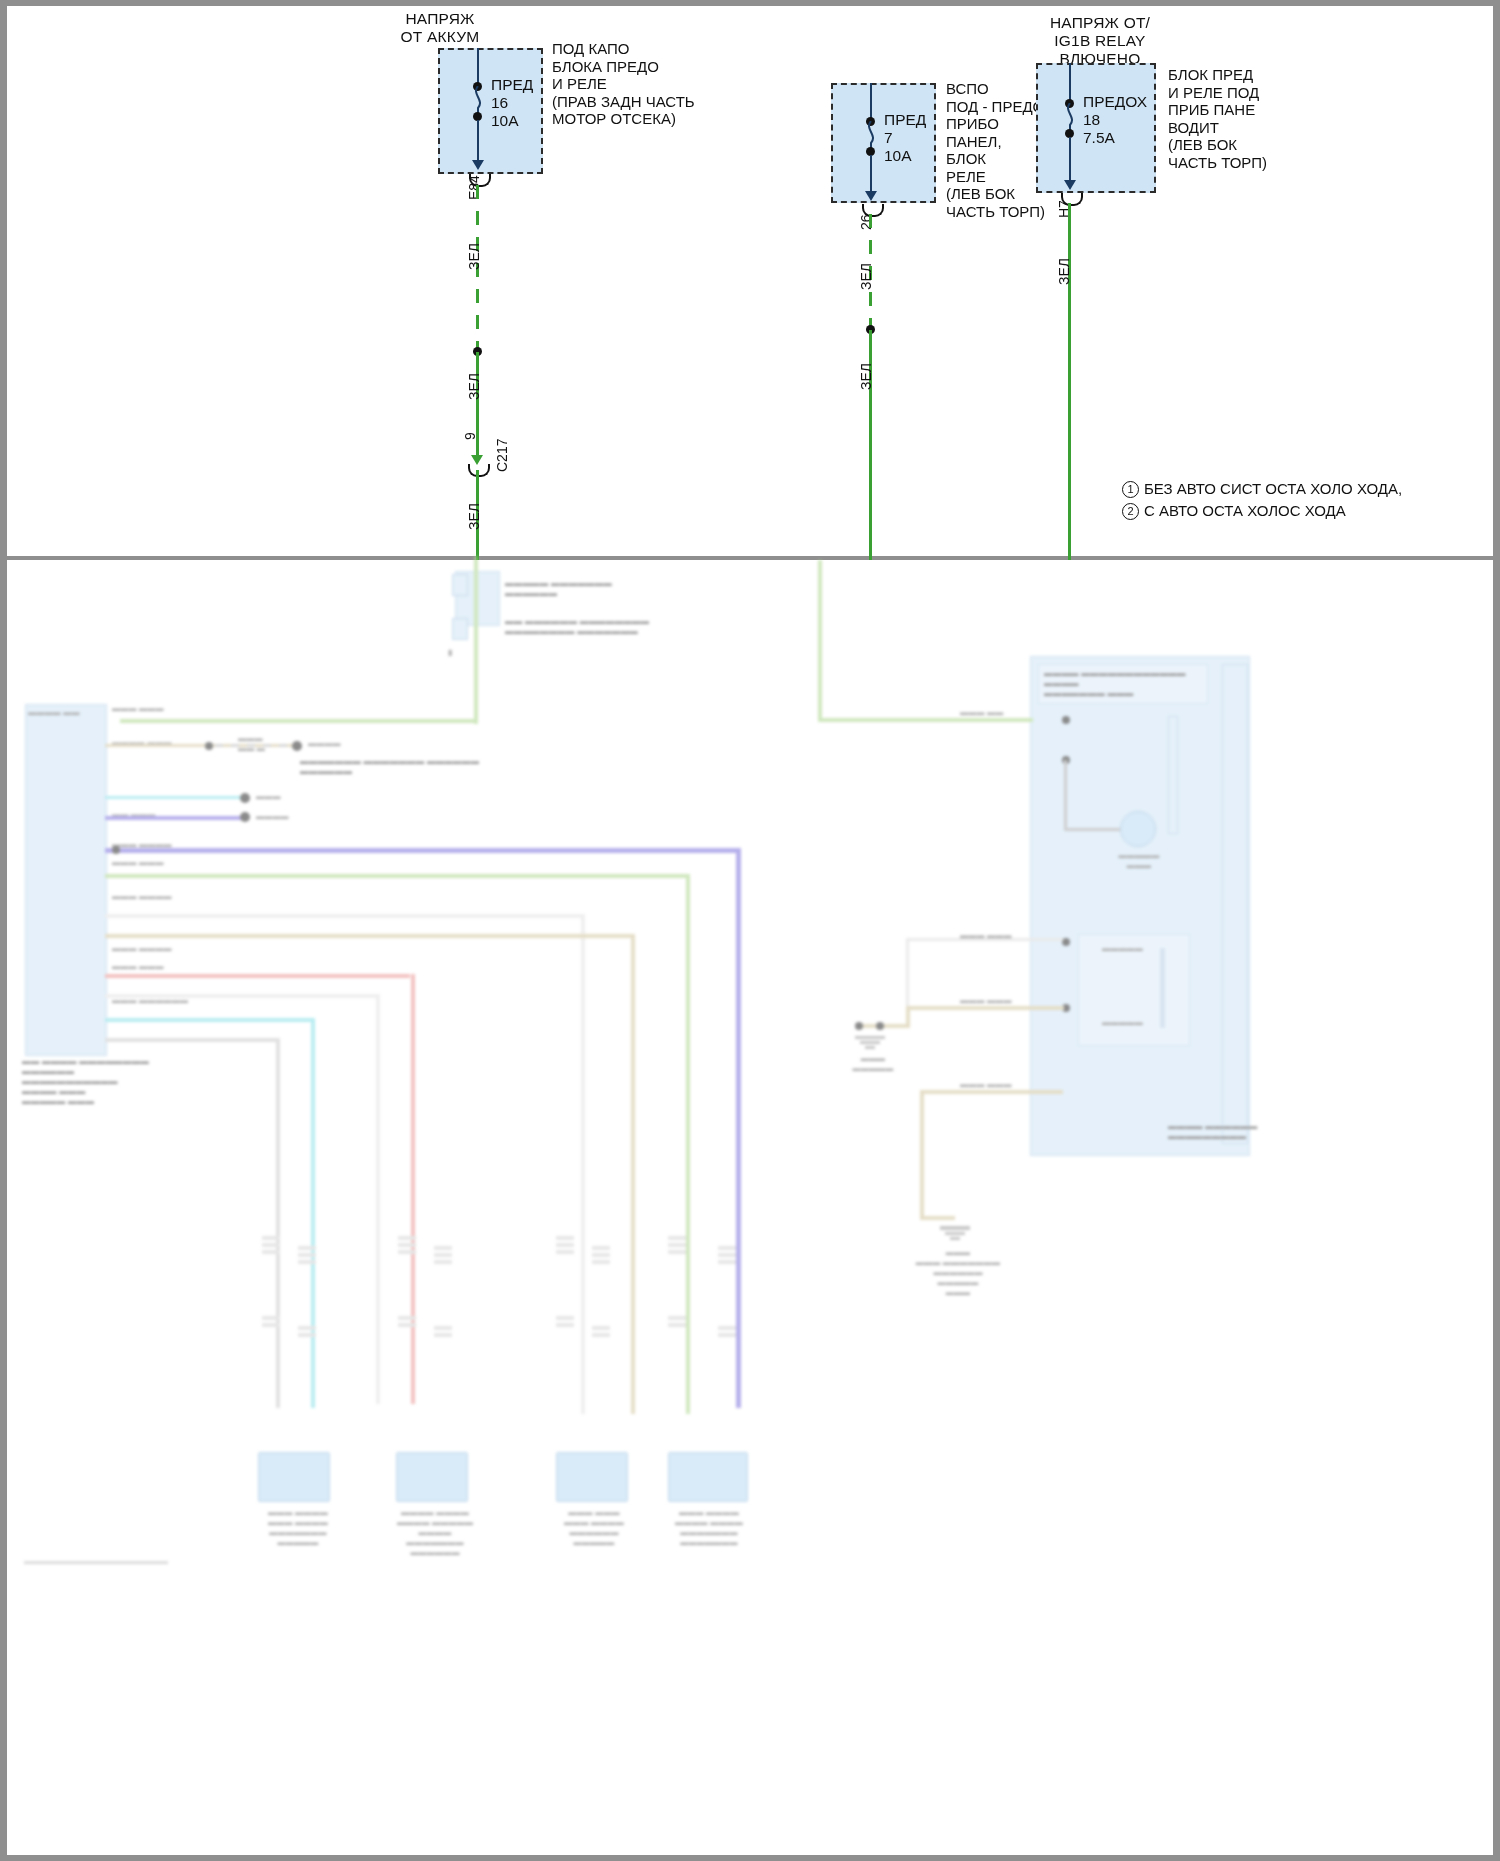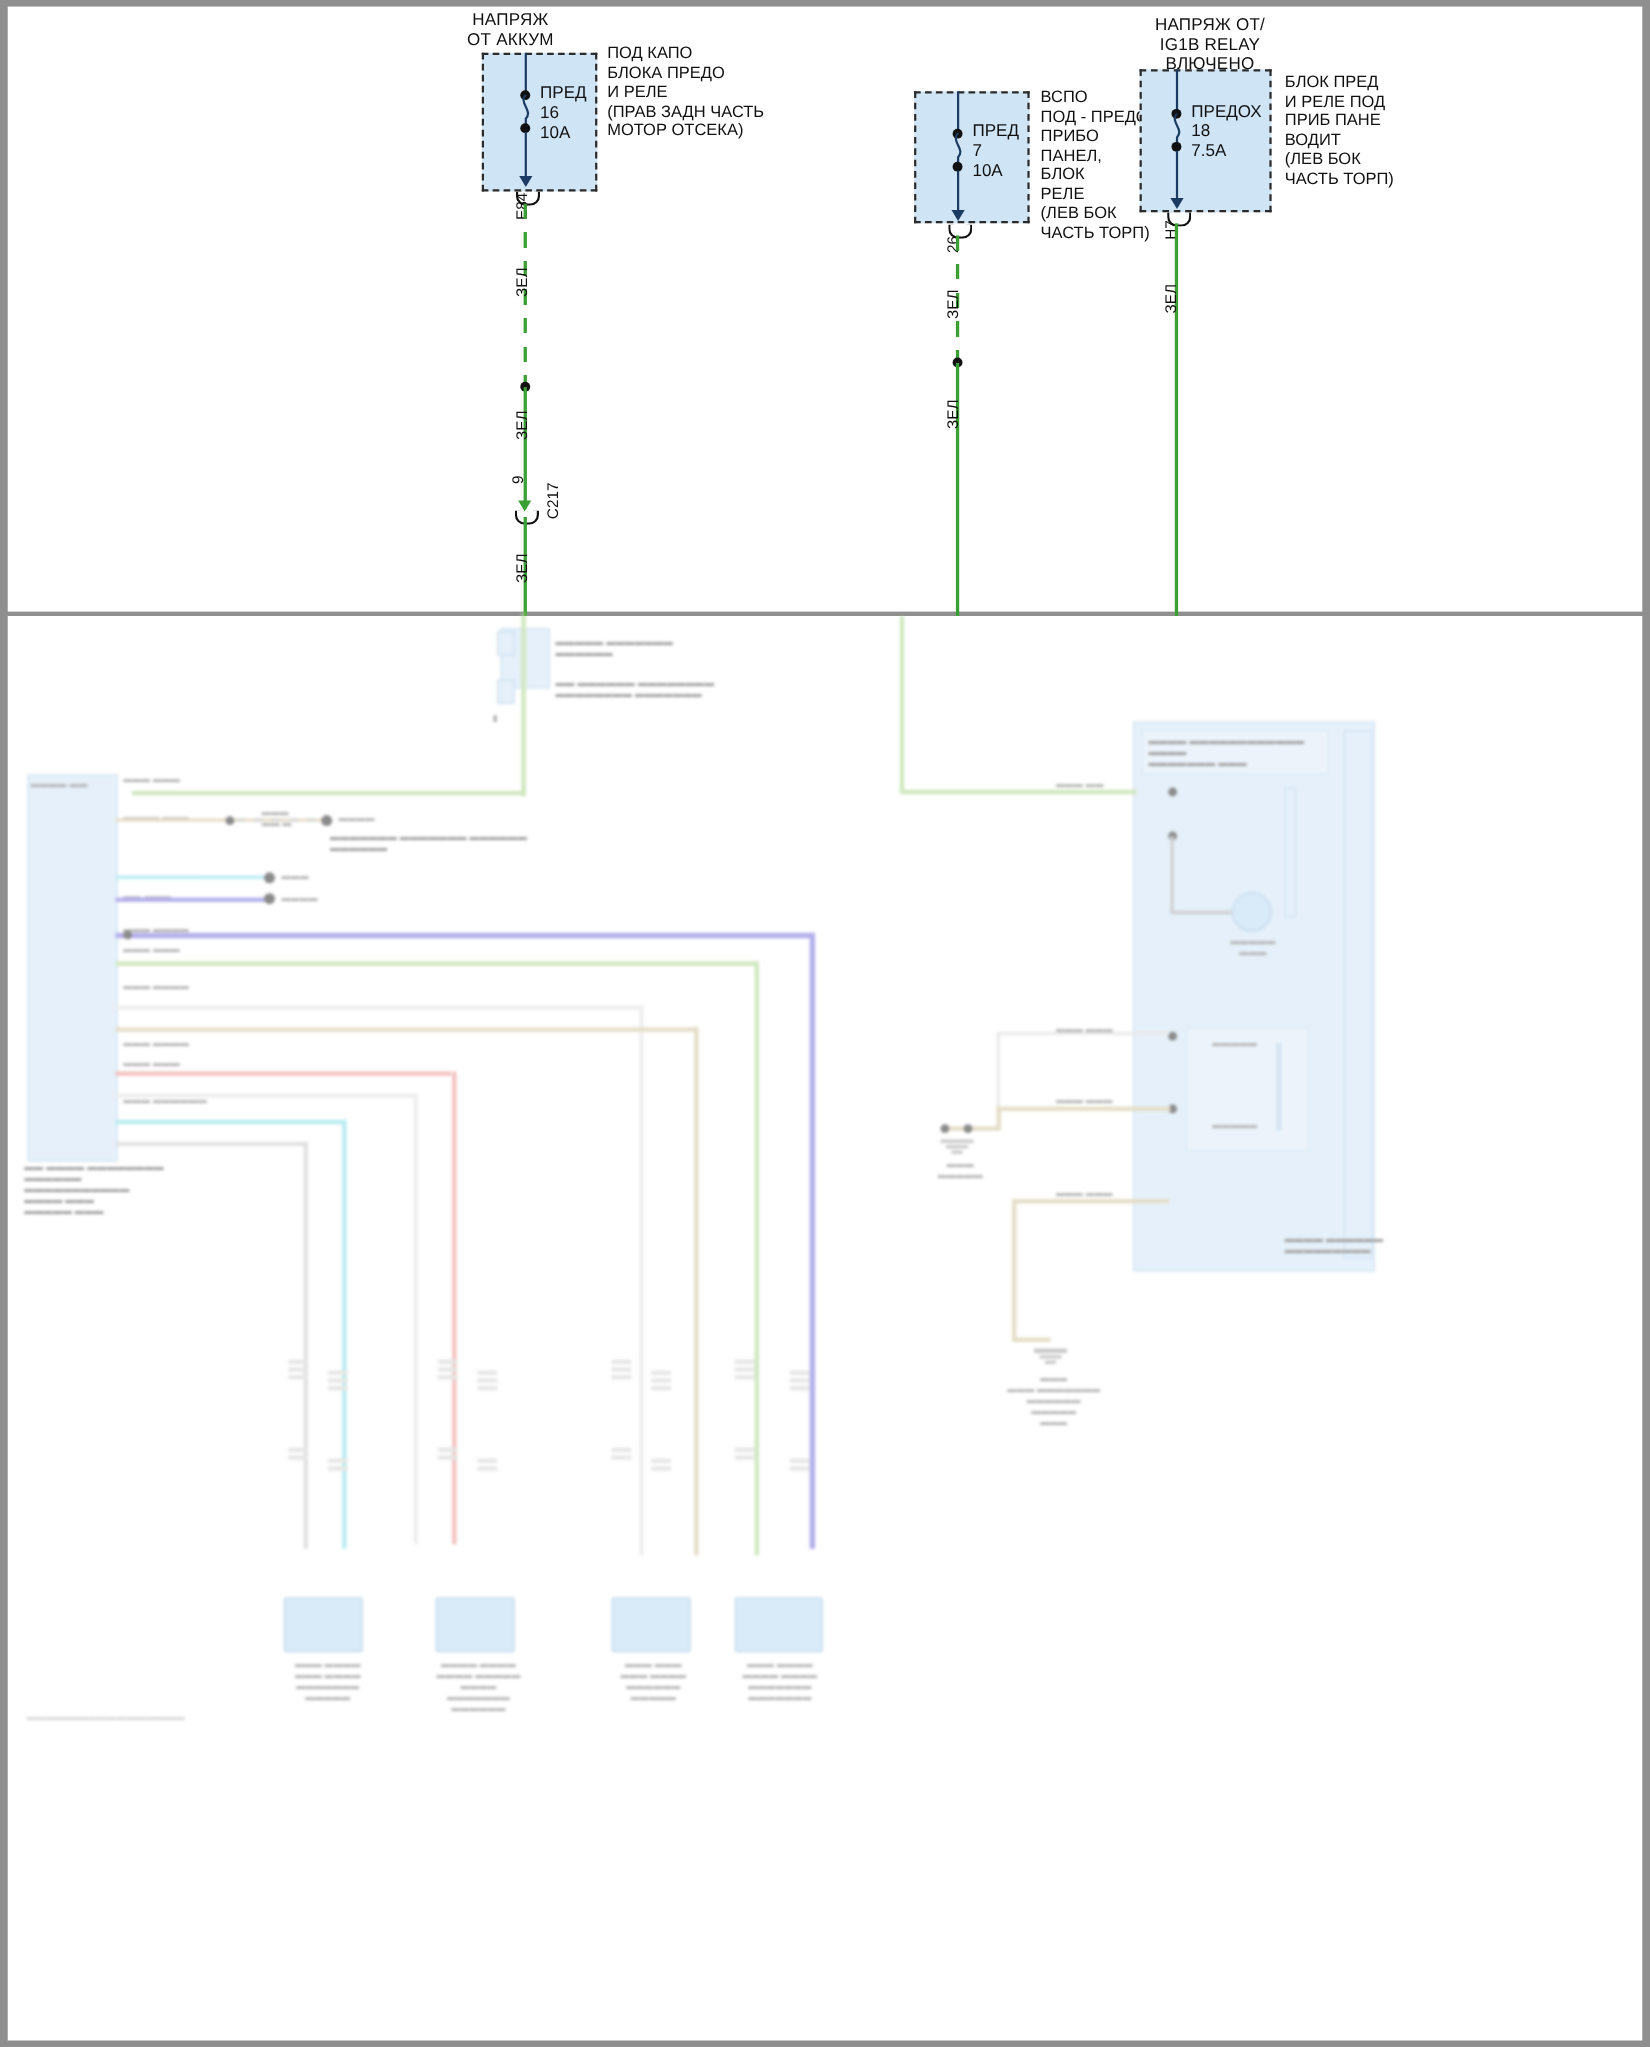--- a/index.html
+++ b/index.html
@@ -52,21 +52,21 @@
 
 <div id="page">
   <div id="sheet">
 
     <div class="bdr-l"></div>
     <div class="bdr-r"></div>
     <div class="bdr-t"></div>
     <div class="bdr-b"></div>
     <div class="bdr-mid"></div>
 
-    <div class="hdr" style="left:394px;top:10px;width:140px;">НАПРЯЖ
+    <div class="hdr" style="left:370px;top:10px;width:140px;">НАПРЯЖ
 ОТ АККУМ</div>
 
     <div class="fusebox" style="left:438px;top:48px;width:105px;height:126px;"></div>
     <div class="vline" style="left:477px;top:48px;height:38px;"></div>
     <div class="dot" style="left:473px;top:82px;"></div>
     <svg style="position:absolute;left:469px;top:86px;" width="18" height="30">
       <path d="M9 0 C 2 8, 16 14, 9 22 L 9 30" stroke="#1b3b63" stroke-width="2" fill="none"></path>
     </svg>
     <div class="dot" style="left:473px;top:112px;"></div>
     <div class="vline" style="left:477px;top:120px;height:46px;"></div>
@@ -148,20 +148,28 @@
 ВОДИТ
 (ЛЕВ БОК
 ЧАСТЬ ТОРП)</div>
 
     <div class="conn" style="left:1061px;top:193px;"></div>
     <div class="wlbl" style="left:1056px;top:218px;">H7</div>
 
     <div class="wire" style="left:1068px;top:203px;height:357px;"></div>
     <div class="wlbl" style="left:1056px;top:285px;">ЗЕЛ</div>
 
+    <div class="notes" style="left:1122px;top:478px;">
+      <span class="n">
+        <span class="circnum">1</span><span>БЕЗ АВТО СИСТ ОСТА ХОЛО ХОДА,</span>
+      </span>
+      <span class="n">
+        <span class="circnum">2</span><span>С АВТО ОСТА ХОЛОС ХОДА</span>
+      </span>
+    </div>
 
     <div id="lower">
 
       <div class="lbox" style="left:455px;top:15px;width:45px;height:55px;"></div>
       <div class="lpin" style="left:452px;top:18px;"></div>
       <div class="lpin" style="left:452px;top:62px;"></div>
       <div class="ltxt b" style="left:505px;top:22px;width:150px;">▬▬▬▬▬ ▬▬▬▬▬▬▬
 ▬▬▬▬▬▬</div>
       <div class="ltxt b" style="left:505px;top:60px;width:170px;">▬▬ ▬▬▬▬▬▬ ▬▬▬▬▬▬▬▬
 ▬▬▬▬▬▬▬▬ ▬▬▬▬▬▬▬</div>

